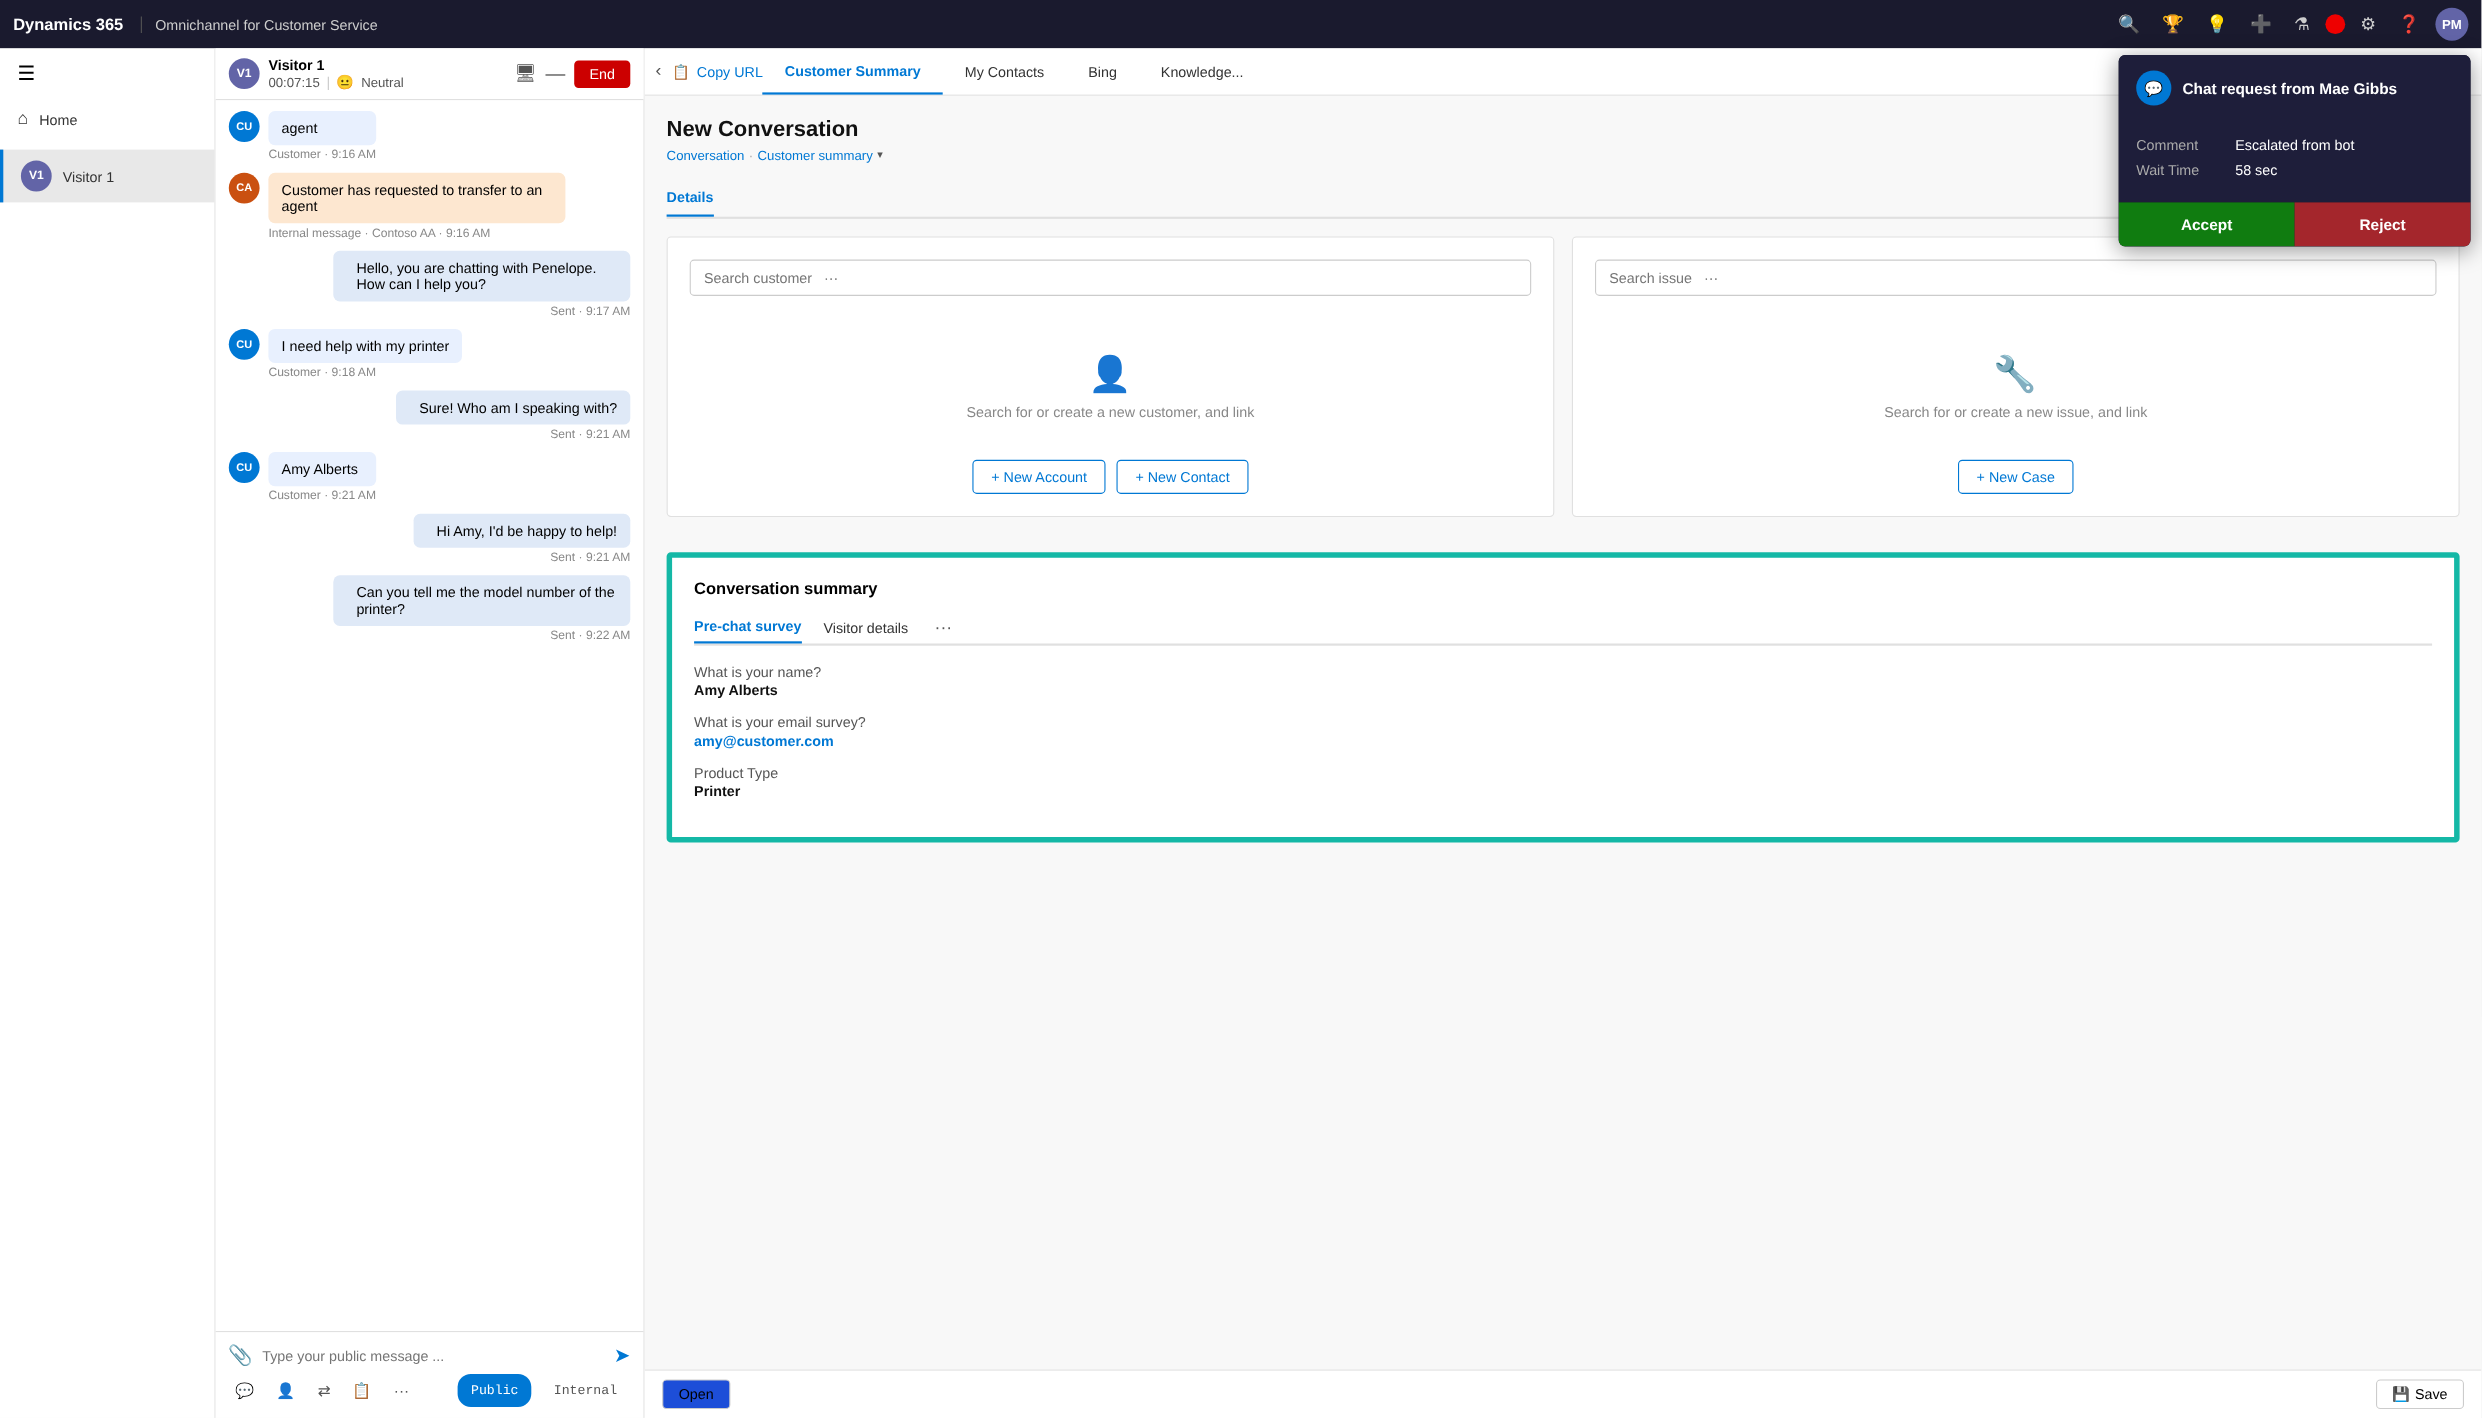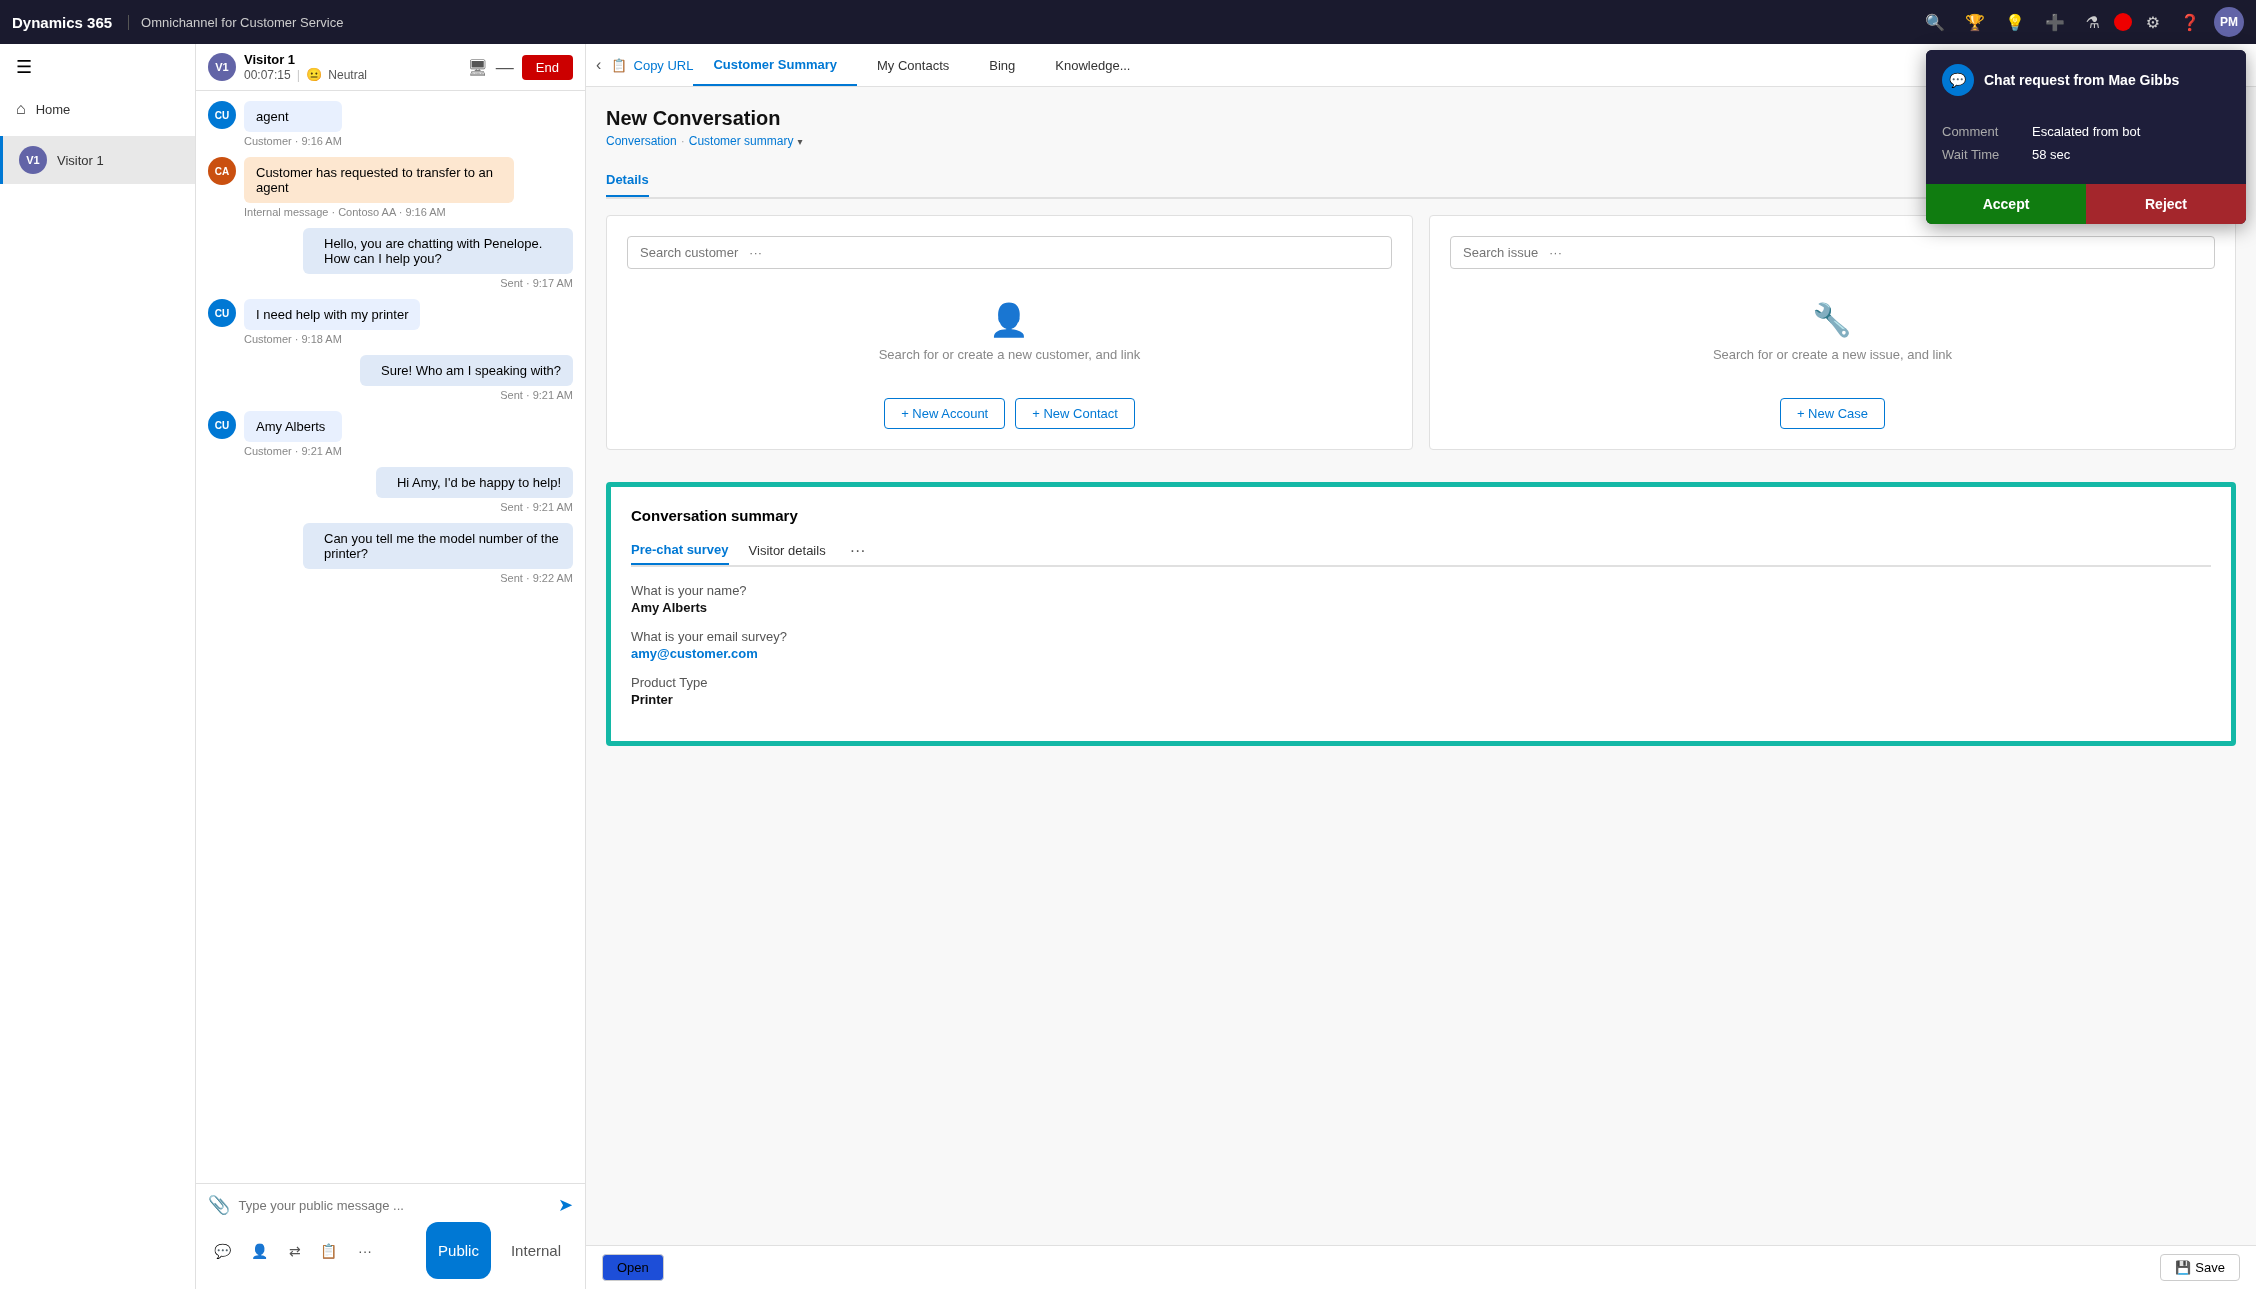--- a/index.html
+++ b/index.html
@@ -50,21 +50,21 @@
     .msg-bubble.orange { background: #fde7d0; }
     .msg-bubble.right { background: #dfe9f7; align-self: flex-end; padding-left: 21px; }
     .msg-time { font-size: 11px; color: #888; margin-top: 3px; }
     .msg-right { display: flex; flex-direction: column; align-items: flex-end; margin-left: auto; }
 
     .chat-input-area { border-top: 1px solid #e0e0e0; padding: 10px 12px; }
     .chat-input-row { display: flex; align-items: center; gap: 8px; }
     .chat-input { flex: 1; border: none; outline: none; font-size: 13px; color: #888; background: transparent; }
     .chat-bottom-bar { display: flex; align-items: center; gap: 8px; padding: 6px 0 0 0; }
     .chat-bottom-btn { background: none; border: none; font-size: 14px; cursor: pointer; color: #555; padding: 4px 6px; }
-    .mode-btn { border-radius: 12px; padding: 20px 12px; border: none; cursor: pointer; font-size: 15px; }
+    .mode-btn { border-radius: 12px; padding: 8px 12px; border: none; cursor: pointer; font-size: 12px; font-family: Liberation Mono, monospace; }
     .mode-btn.active { background: #0078d4; color: white; }
     .mode-btn.inactive { background: transparent; color: #555; }
 
     
     .right-panel { flex: 1; background: #f8f8f8; display: flex; flex-direction: column; overflow: hidden; }
     .tabs-bar { display: flex; background: #fff; border-bottom: 1px solid #e0e0e0; align-items: center; }
     .tab { padding: 12px 20px; cursor: pointer; font-size: 13px; color: #333; white-space: nowrap; }
     .tab.active { color: #0078d4; border-bottom: 2px solid #0078d4; font-weight: 600; }
     .tab-back { padding: 12px 10px; cursor: pointer; color: #555; font-size: 16px; }
 
@@ -75,21 +75,21 @@
     .breadcrumb .link { color: #0078d4; cursor: pointer; }
     .breadcrumb .sep { color: #aaa; }
     .breadcrumb .dropdown-arrow { font-size: 10px; color: #555; cursor: pointer; }
 
     .details-tabs { display: flex; border-bottom: 2px solid #e0e0e0; margin-bottom: 0; }
     .details-tab { padding: 8px 0; margin-right: 24px; font-size: 13px; cursor: pointer; color: #333; }
     .details-tab.active { color: #0078d4; border-bottom: 2px solid #0078d4; font-weight: 600; }
 
     .two-col { display: flex; gap: 16px; margin-top: 16px; }
     .panel-card { background: #fff; border: 1px solid #e0e0e0; border-radius: 4px; padding: 20px; flex: 1; }
-    .search-field { width: 100%; border: 1px solid #ccc; border-radius: 4px; padding: 8px 12px; font-size: 13px; color: #333; background: #fff; outline: none; margin-bottom: 12px; }
+    .search-field { width: 100%; border: 1px solid #ccc; border-radius: 4px; padding: 8px 12px; font-size: 13px; color: #333; background: #fff; outline: none; margin-bottom: 32px; }
     .empty-state { display: flex; flex-direction: column; align-items: center; justify-content: center; padding: 20px; color: #888; text-align: center; gap: 8px; }
     .empty-icon { font-size: 32px; color: #bbb; }
     .empty-text { font-size: 13px; color: #888; }
     .card-actions { display: flex; gap: 10px; margin-top: 16px; justify-content: center; }
     .action-btn { border: 1px solid #0078d4; color: #0078d4; background: white; border-radius: 4px; padding: 7px 16px; font-size: 13px; cursor: pointer; white-space: nowrap; }
 
     
     .summary-card { background: #fff; border: 5px solid #14b8a6; border-radius: 4px; padding: 20px; margin-top: 32px; }
     .summary-card h3 { font-size: 15px; font-weight: 600; margin-bottom: 12px; }
     .summary-tabs { display: flex; align-items: center; border-bottom: 2px solid #e0e0e0; margin-bottom: 16px; gap: 0; }

